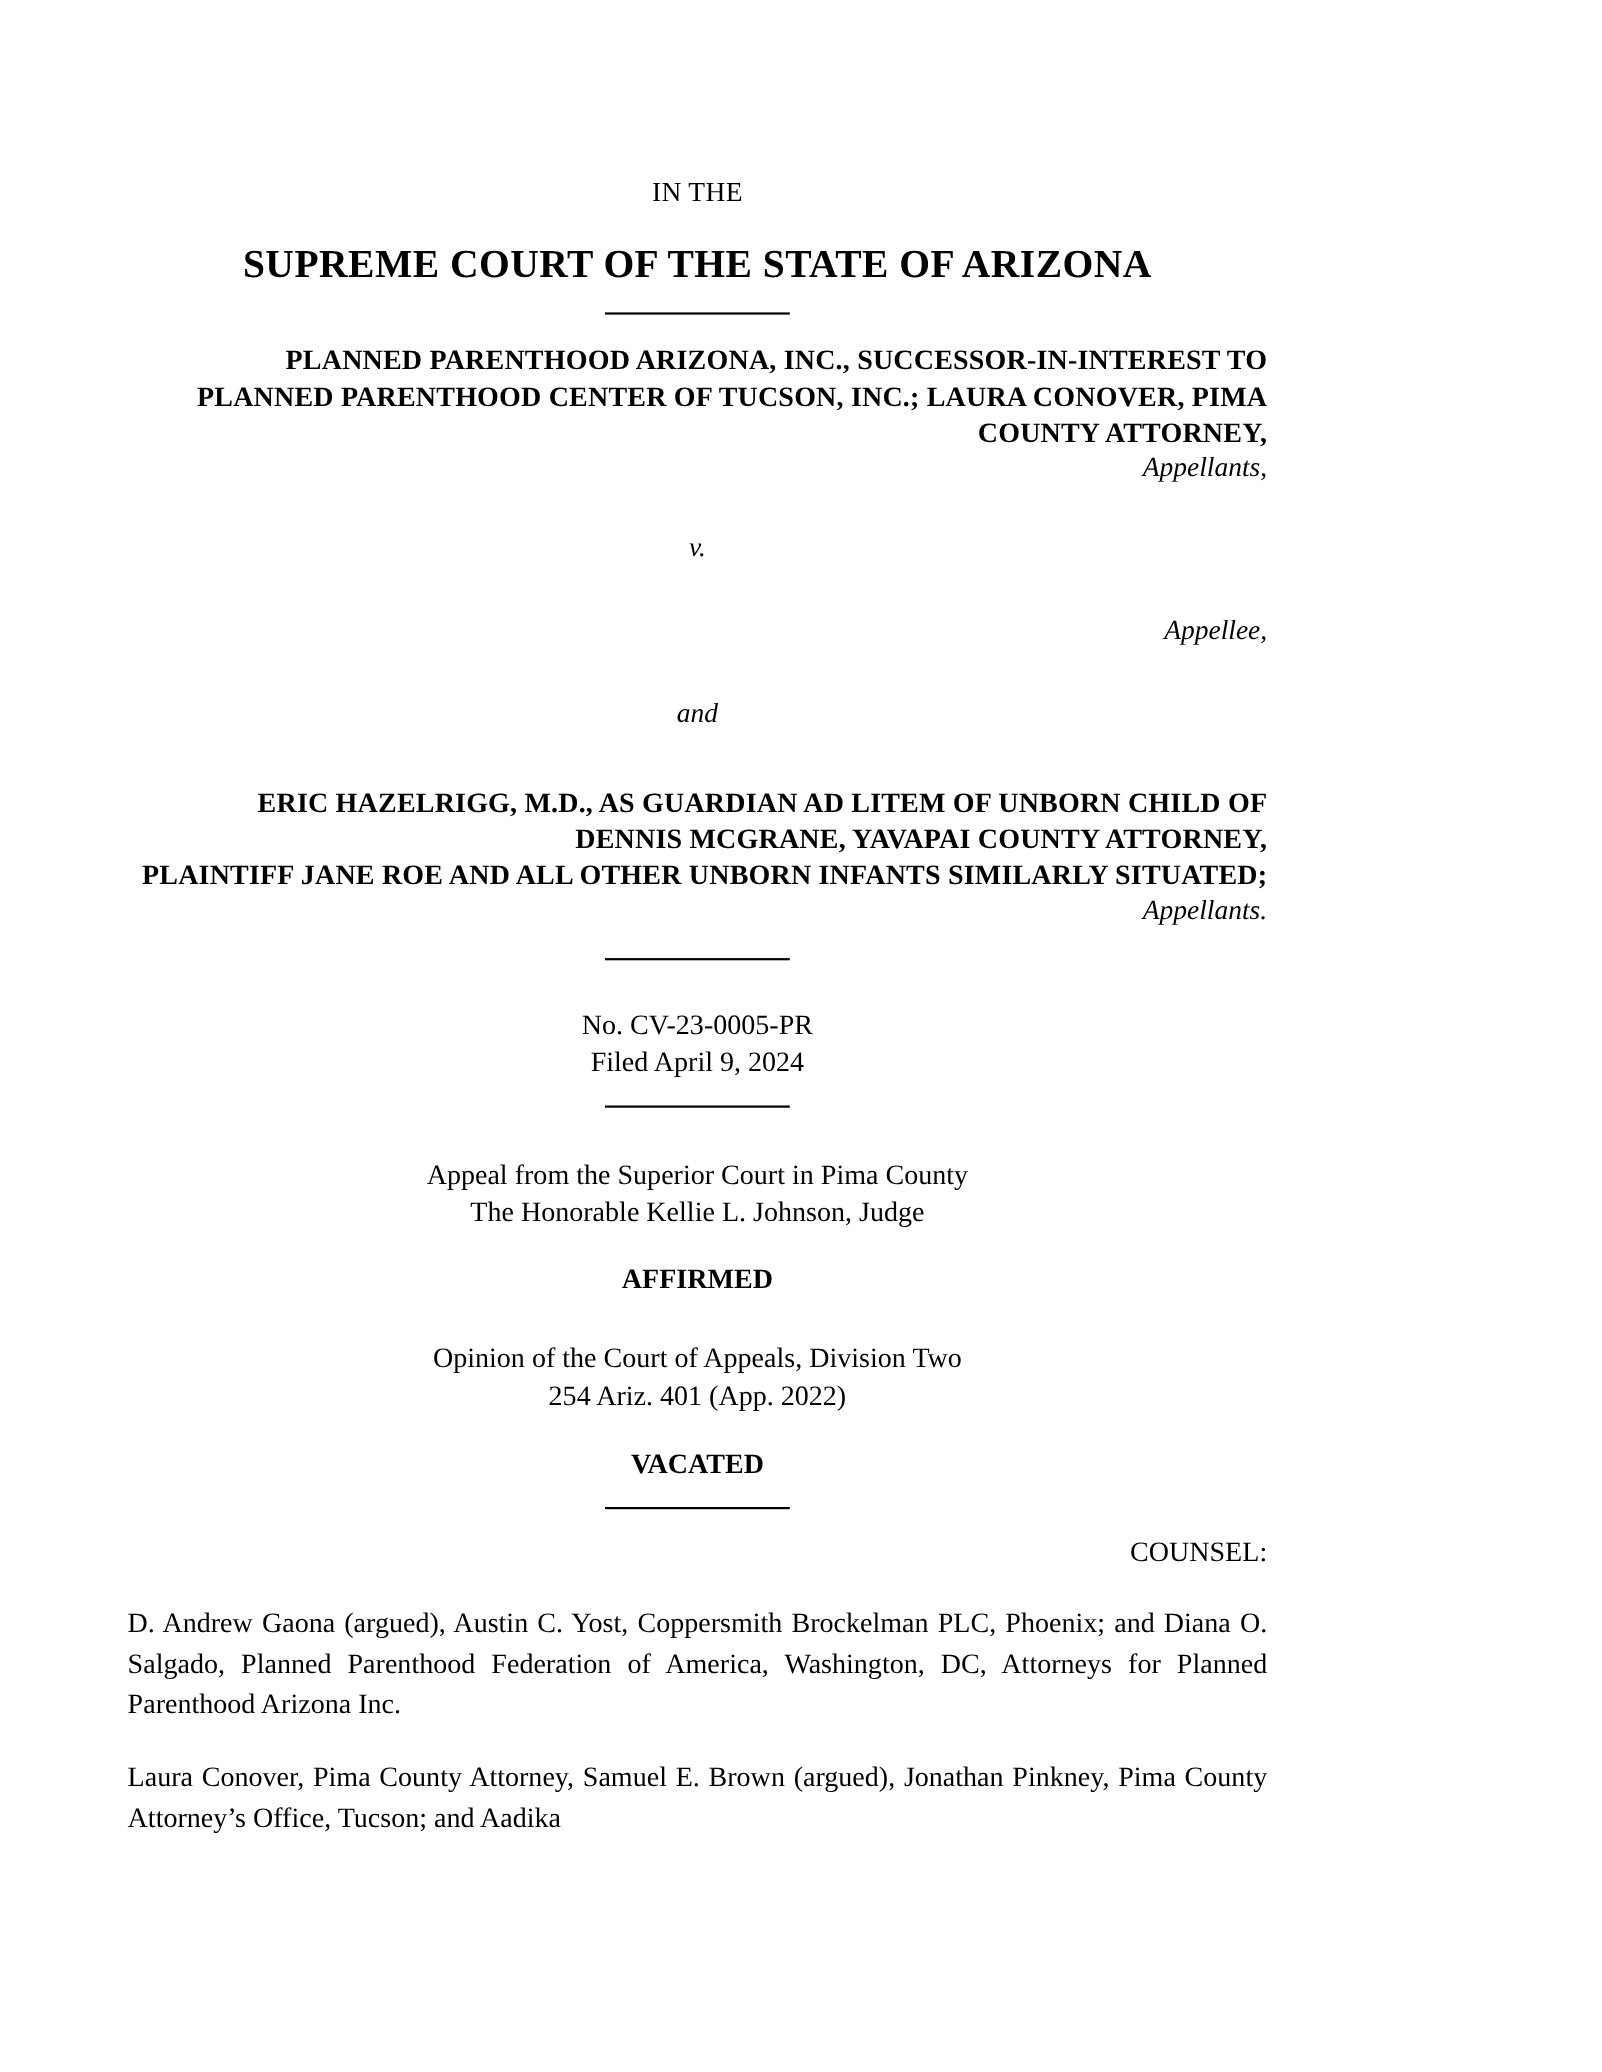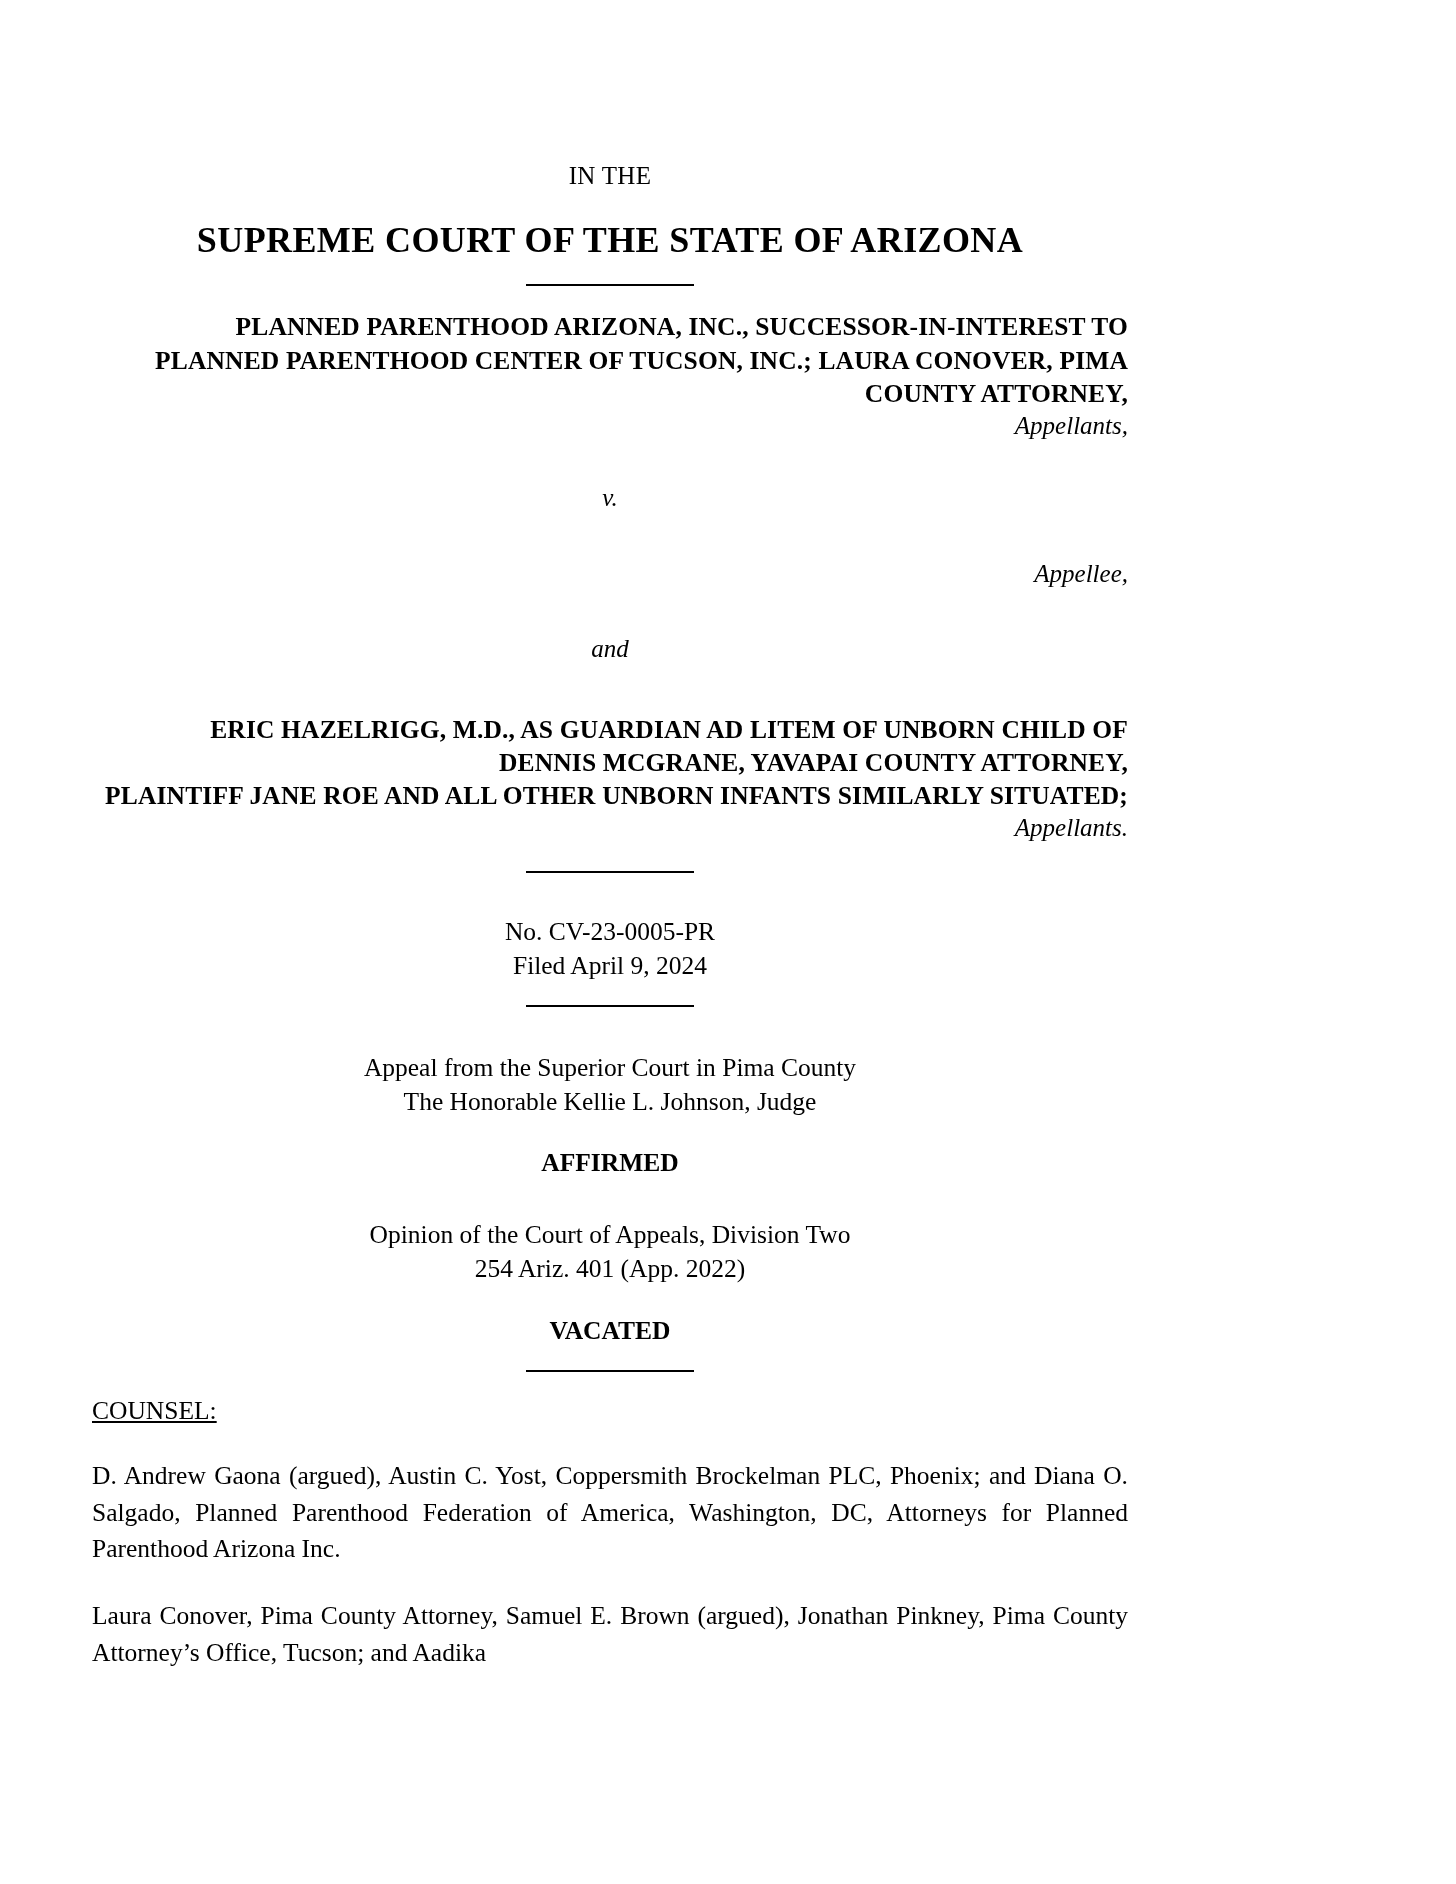--- a/index.html
+++ b/index.html
@@ -13,21 +13,21 @@
     font-family: "Liberation Serif", "DejaVu Serif", serif;
     color: #000000;
     position: relative;
     overflow: hidden;
   }
 
   .page {
     width: 1456px;
     height: 1410px;
     box-sizing: border-box;
-    padding: 160px 210px 0 92px;
+    padding: 160px 210px 0 116px;
     background: #ffffff;
   }
 
   .content {
     width: 1036px;
   }
 
   
   .in-the {
     text-align: center;
@@ -116,24 +116,23 @@
   .opinion-block {
     text-align: center;
     font-size: 25.5px;
     line-height: 1.33;
     margin-top: 38px;
   }
 
   
   .counsel-label {
     font-size: 25.5px;
-    text-align: left;
+    text-align: right;
     margin-top: 22px;
     line-height: 1.33;
-    text-decoration: underline;
   }
   .counsel-para {
     font-size: 25.5px;
     text-align: justify;
     text-justify: inter-word;
     line-height: 1.44;
     margin-top: 30px;
   }
 </style>
 </head>

